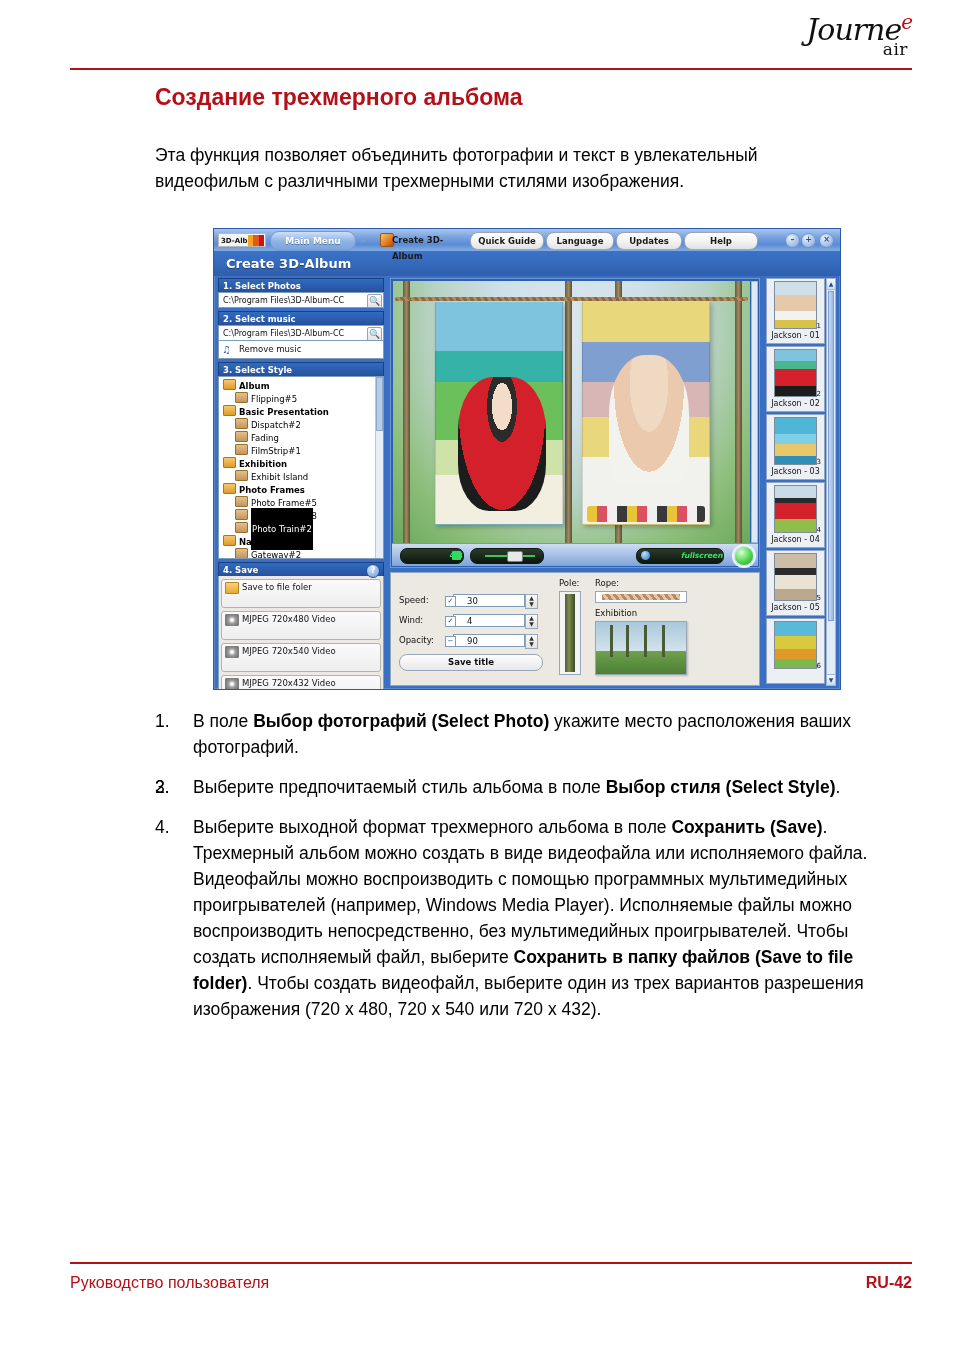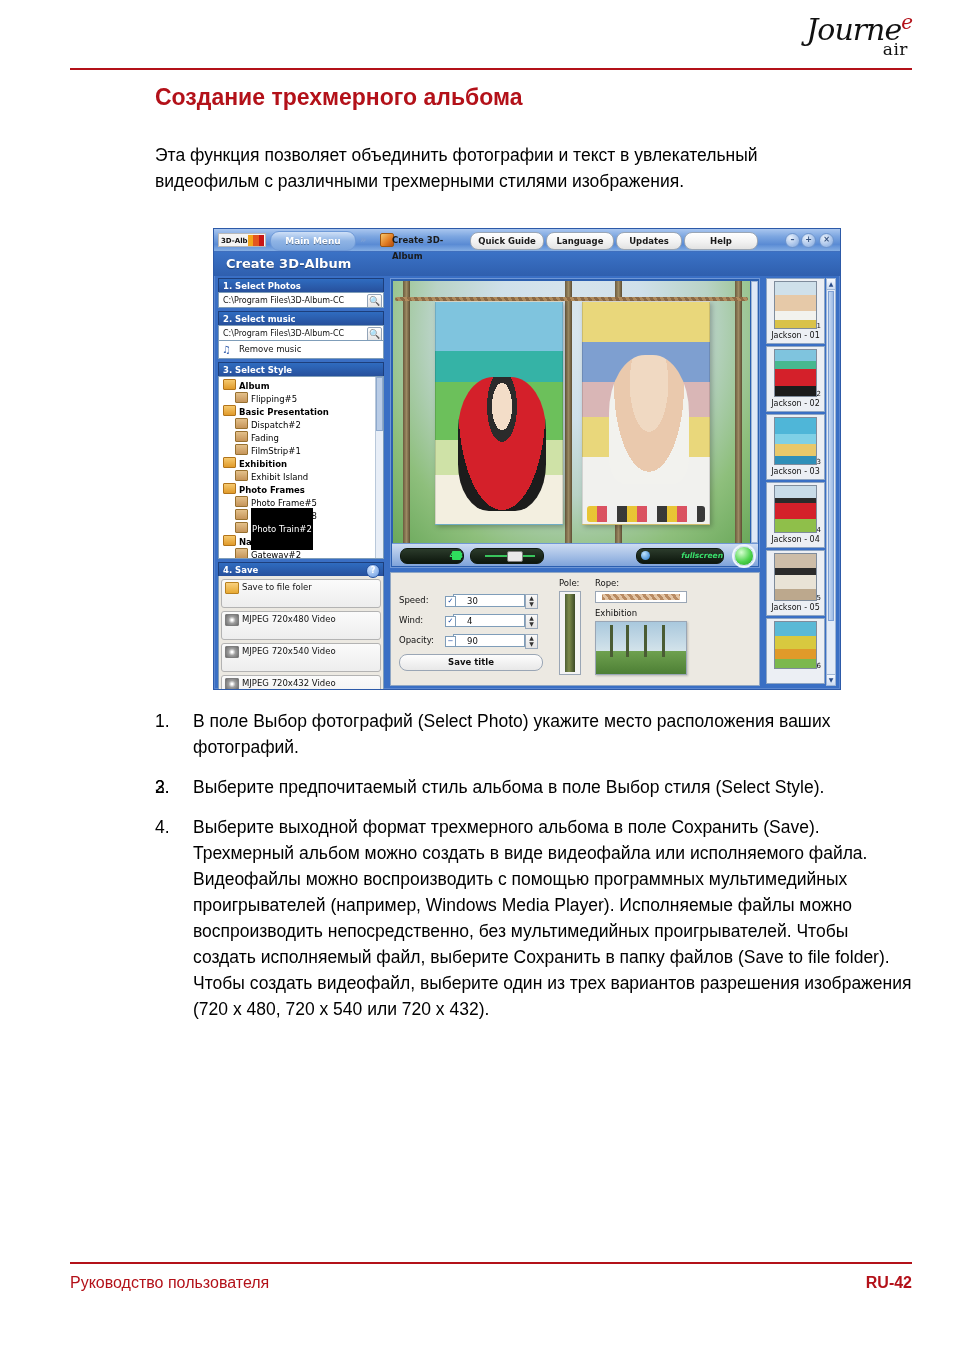--- a/index.html
+++ b/index.html
@@ -51,21 +51,21 @@
     position:absolute;left:155px;top:708px;width:760px;
     margin:0;padding:0;list-style:none;
     font-size:17.5px;line-height:26px;
   }
   ol.steps li{
     position:relative;padding-left:38px;margin-bottom:14px;
   }
   ol.steps li .num{
     position:absolute;left:0;top:0;width:28px;text-align:left;
   }
-  b{font-weight:normal;}
+  b{font-weight:bold;}
   
   .rule-bottom{
     position:absolute;left:70px;right:42px;bottom:84px;
     border-top:2px solid #b31119;height:0;
   }
   .footer{
     position:absolute;left:70px;right:42px;bottom:50px;height:24px;
     color:#b31119;font-size:16px;
   }
   .footer .left{float:left;}

